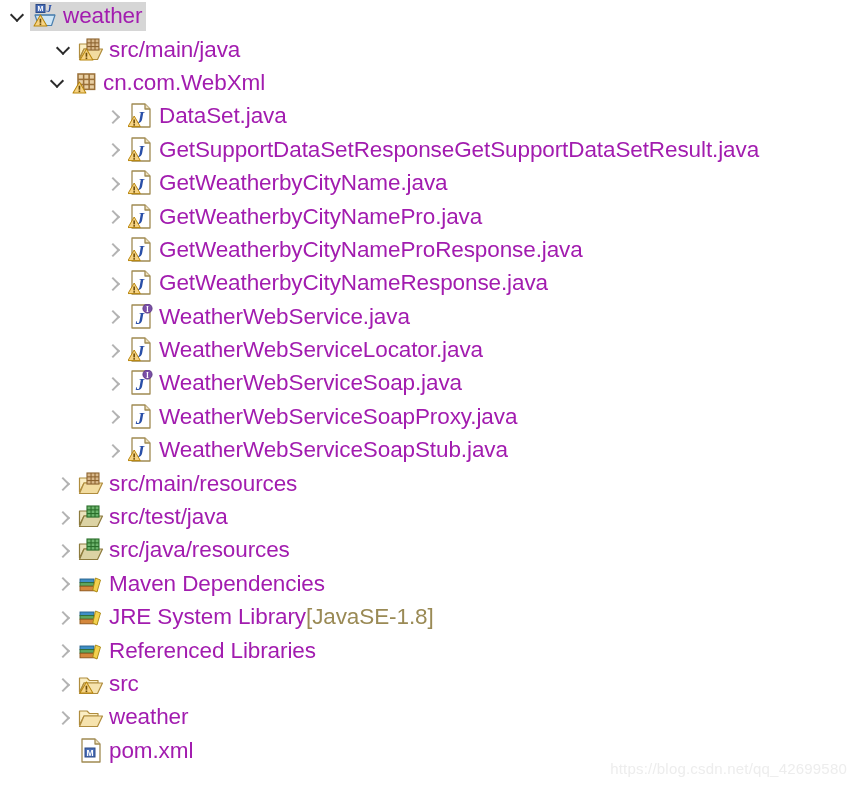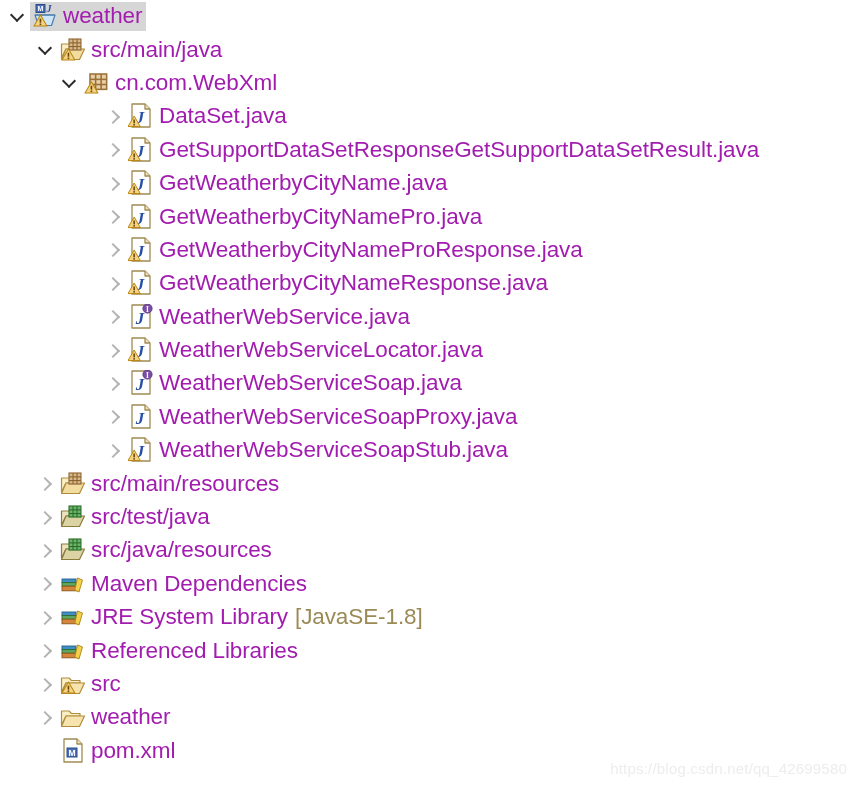--- a/index.html
+++ b/index.html
@@ -90,28 +90,27 @@
   .label {
     font-size: 22.5px;
     line-height: 26px;
     color: #a21caf;
     letter-spacing: -0.1px;
   }
   .label-suffix {
     font-size: 22.5px;
     line-height: 26px;
     color: #9a8a55;
-    margin-left: 7px;
     letter-spacing: -0.1px;
   }
 
   
   .lvl0 { padding-left: 8px; }
-  .lvl1 { padding-left: 36px; }
-  .lvl2 { padding-left: 60px; }
+  .lvl1 { padding-left: 54px; }
+  .lvl2 { padding-left: 48px; }
   .lvl3 { padding-left: 104px; }
 
   .watermark {
     position: absolute;
     right: 8px;
     bottom: 10px;
     font-size: 15px;
     color: #ededed;
     letter-spacing: 0.2px;
     font-family: "Liberation Sans", sans-serif;

